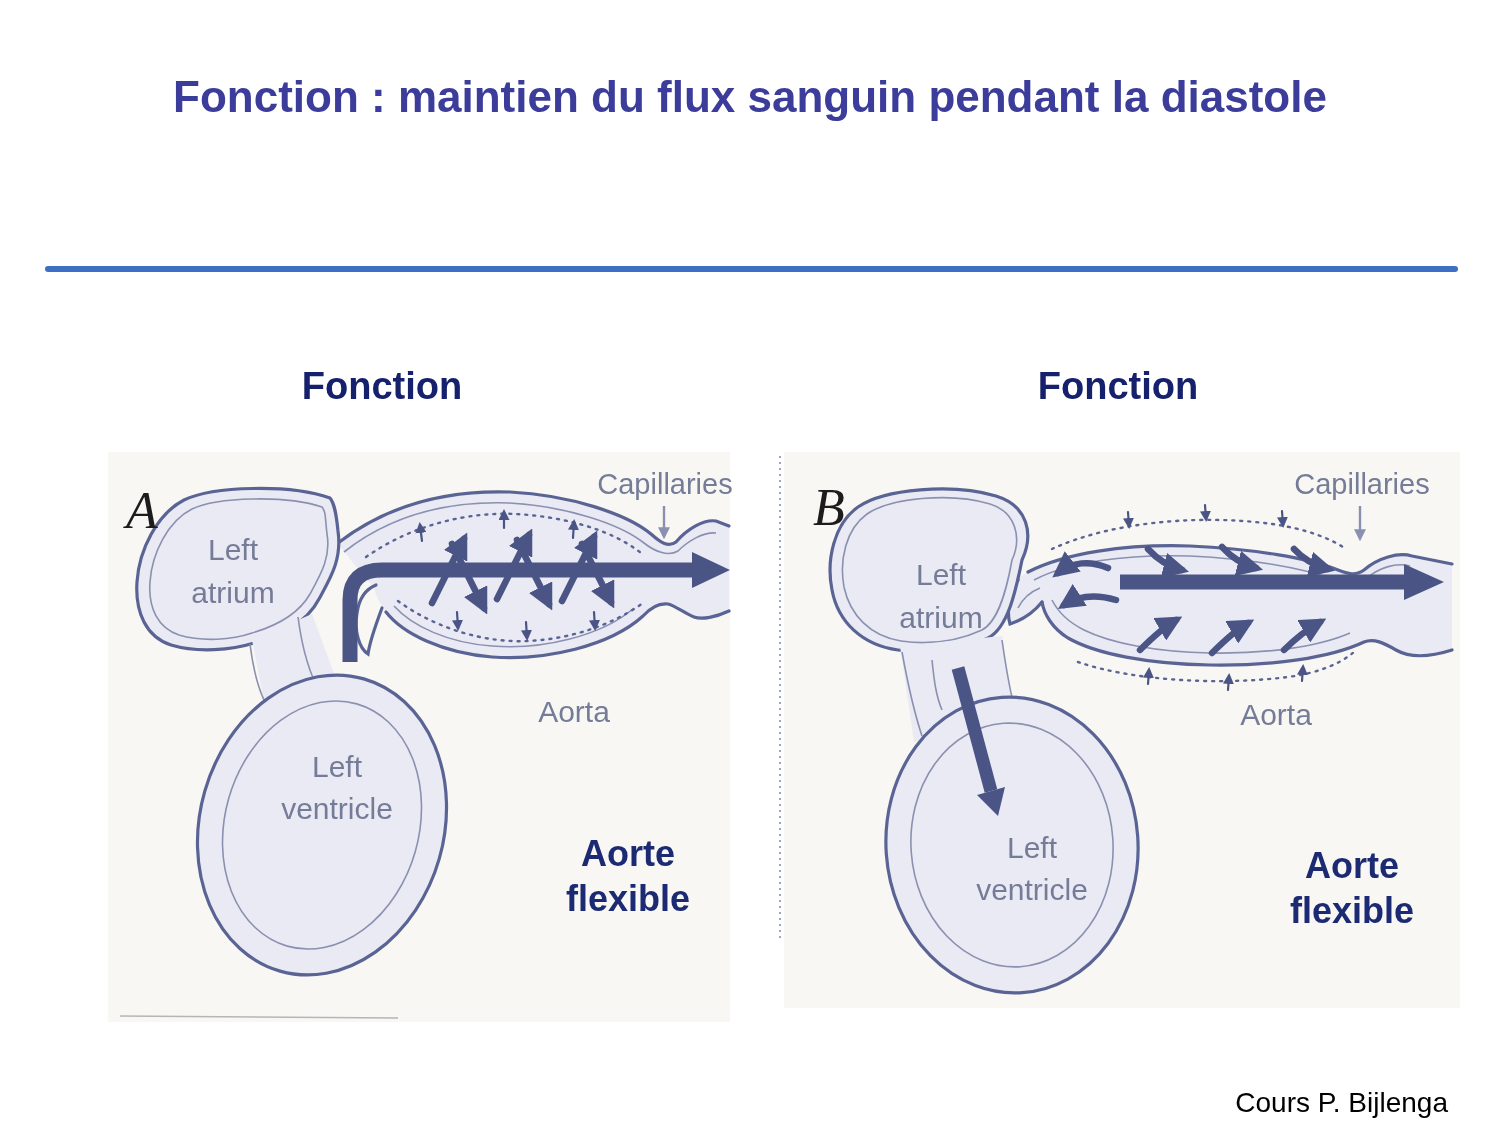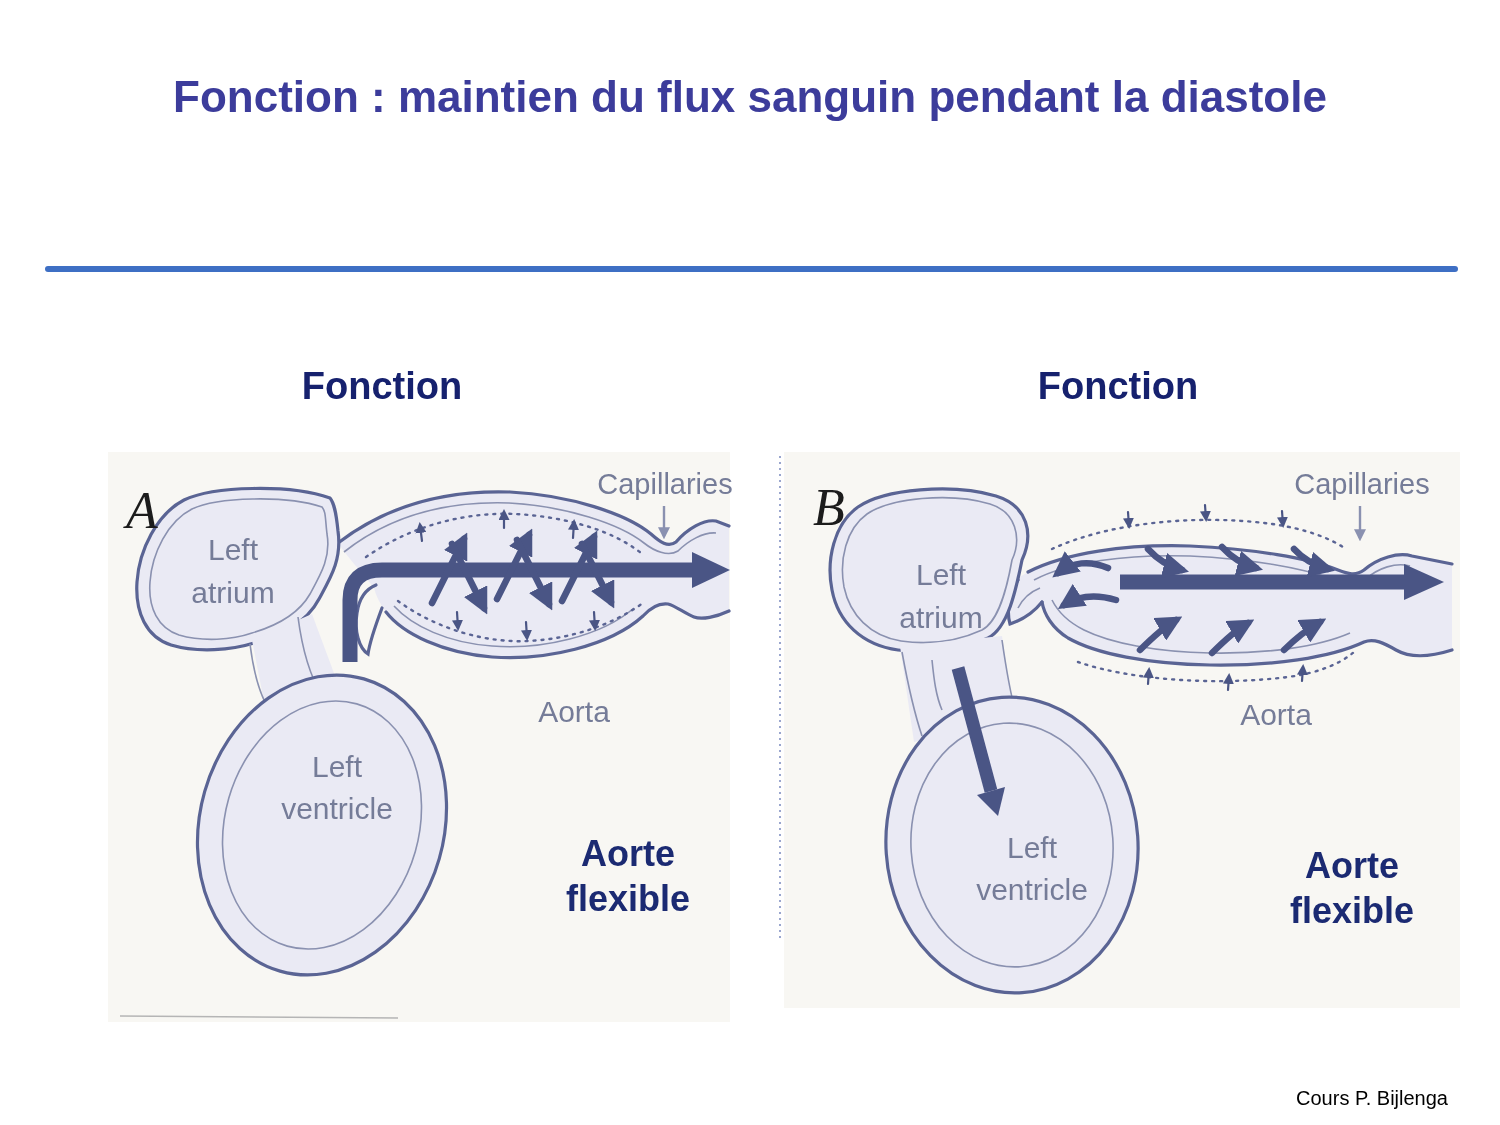--- a/index.html
+++ b/index.html
@@ -12,21 +12,21 @@
        font-family:"Liberation Sans",sans-serif;}
   .slide{position:absolute;inset:0;}
   .title{position:absolute;top:72px;left:0;right:0;text-align:center;
          font-size:44px;font-weight:bold;color:var(--title);letter-spacing:0px;}
   .rule{position:absolute;top:266px;left:45px;width:1413px;height:6px;
         background:var(--accent_line);border-radius:3px;}
   .heading{position:absolute;top:365px;transform:translateX(-50%);
            font-size:38px;font-weight:bold;color:var(--heading);}
   .heading.systole{left:382px;}
   .heading.diastole{left:1118px;}
-  .credit{position:absolute;top:1087px;right:52px;font-size:20px;color:var(--credit);}
+  .credit{position:absolute;top:1087px;right:52px;font-size:28px;color:var(--credit);}
   svg.figure{position:absolute;left:100px;top:445px;}
 
   
   .scanbg{fill:var(--scan_bg);}
   .shape{fill:var(--fill);stroke:var(--outline);stroke-width:3.2;stroke-linejoin:round;}
   .shape-noline{fill:var(--fill);stroke:none;}
   .shape-thin{fill:none;stroke:var(--outline_thin);stroke-width:1.6;}
   .wall{fill:none;stroke:var(--outline);stroke-width:3.2;stroke-linecap:round;}
   .wall-thin{fill:none;stroke:var(--outline_thin);stroke-width:1.6;}
   .dotted{fill:none;stroke:var(--outline);stroke-width:2.4;stroke-dasharray:2 6;stroke-linecap:round;}

